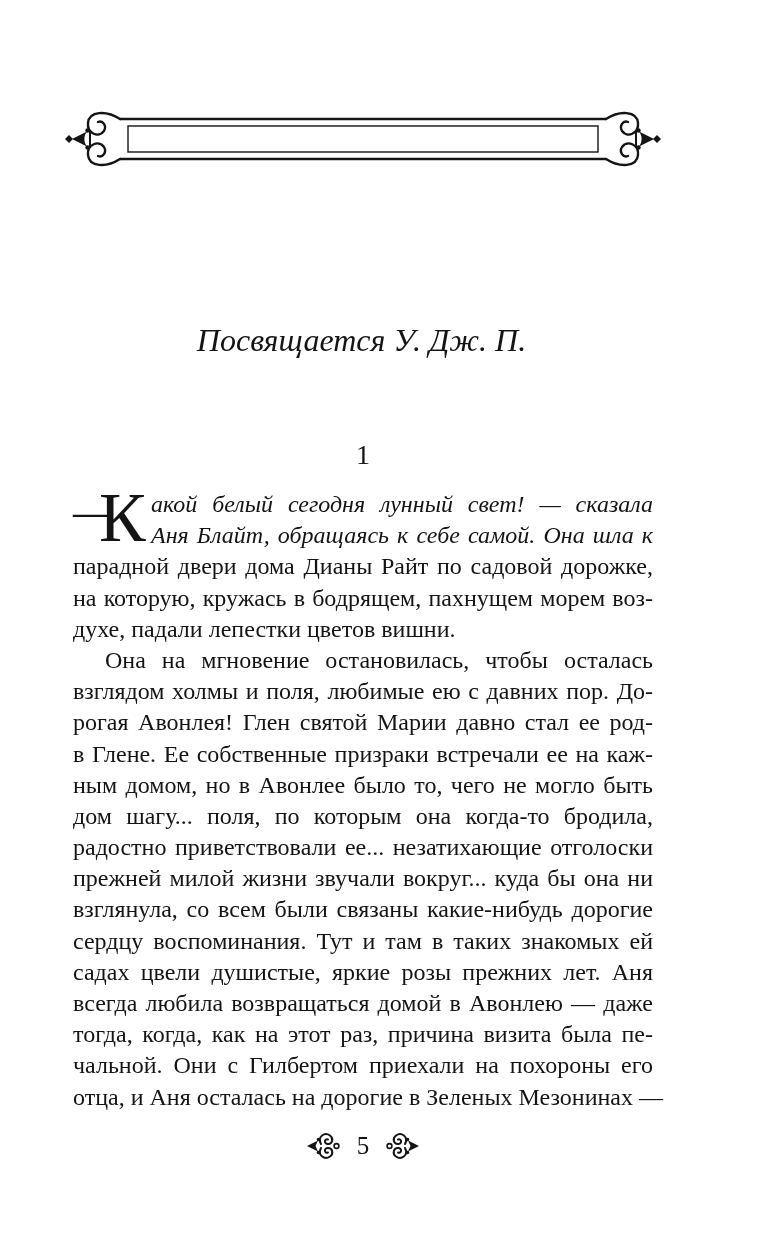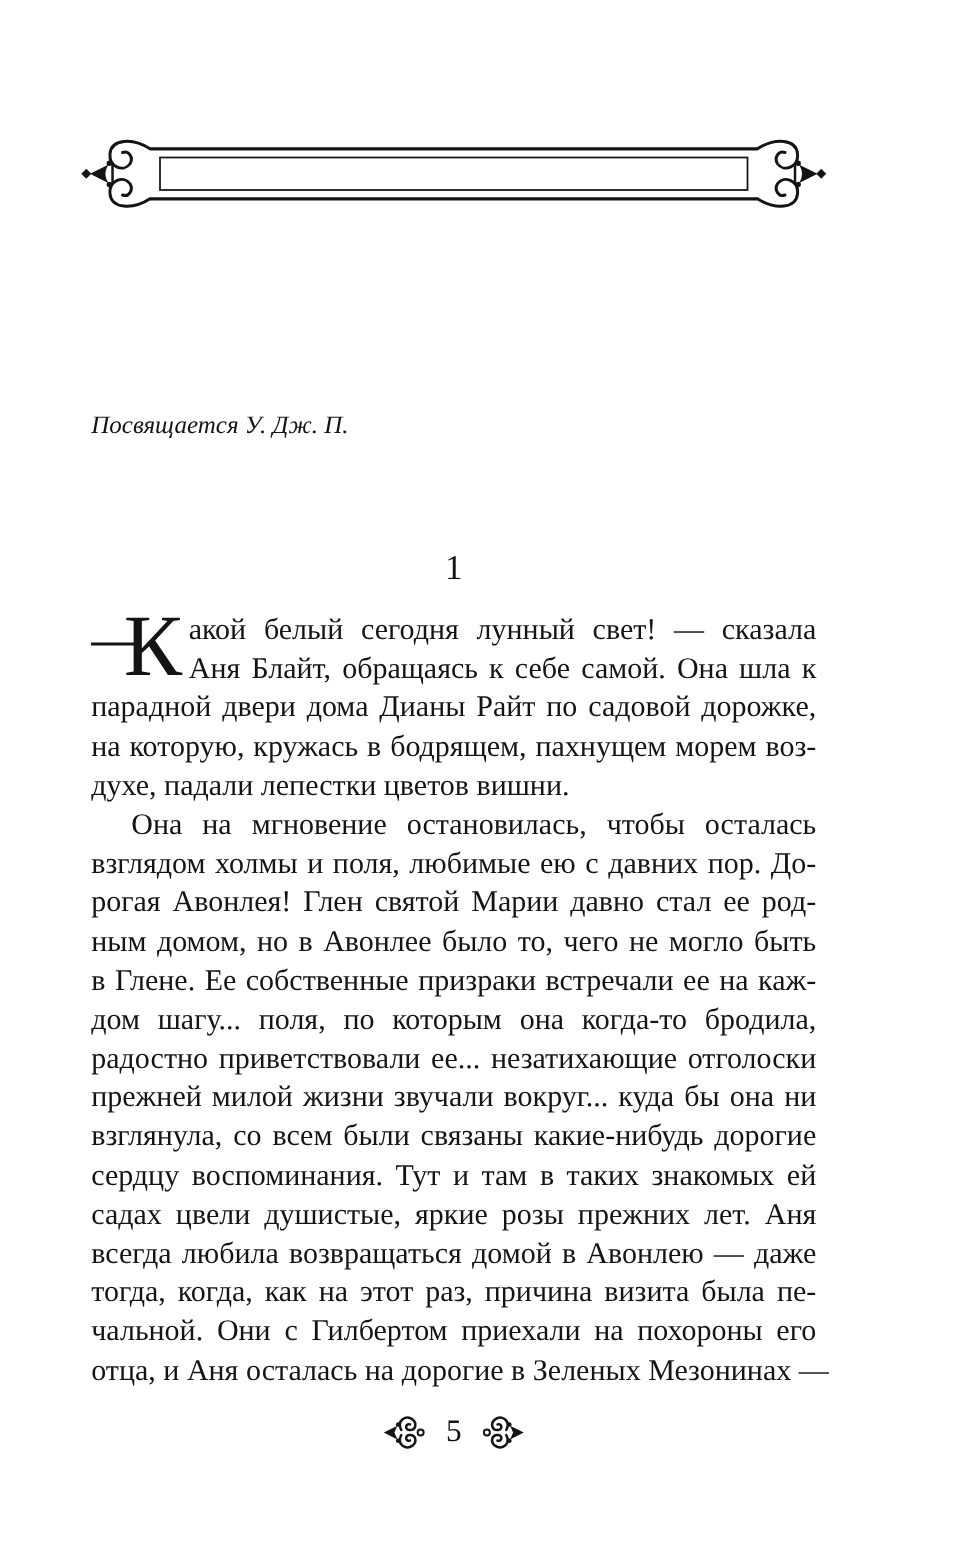--- a/index.html
+++ b/index.html
@@ -15,23 +15,23 @@
     background: #ffffff;
     overflow: hidden;
   }
   .frame {
     position: absolute;
     left: 60px; top: 105px;
   }
   .dedication {
     position: absolute;
     left: 73px; top: 326px; width: 577px;
-    text-align: left;
+    text-align: center;
     font-style: italic;
-    font-size: 20px;
+    font-size: 32px;
     line-height: 28px;
   }
   .chapter {
     position: absolute;
     left: 73px; top: 440px; width: 580px;
     text-align: center;
     font-size: 28px;
     line-height: 30px;
   }
   .bodytext {
@@ -42,21 +42,21 @@
   }
   .para { position: relative; }
   .line {
     text-align: justify;
     text-align-last: justify;
     -moz-text-align-last: justify;
     white-space: nowrap;
     overflow: visible;
     height: 31.2px;
   }
-  .line.pad { padding-left: 78px; }
+  .line.pad { padding-left: 78px; font-style: italic; }
   .line.indent { text-indent: 32px; }
   .line.lastfree { text-align-last: left; -moz-text-align-last: left; white-space: normal; }
   .dropcap {
     position: absolute;
     left: 26px; top: 1px;
     font-size: 70px;
     line-height: 56px;
     font-weight: 400;
   }
   .dash {
@@ -125,22 +125,22 @@
       <div class="line pad">Аня Блайт, обращаясь к себе самой. Она шла к</div>
       <div class="line">парадной двери дома Дианы Райт по садовой дорожке,</div>
       <div class="line">на которую, кружась в бодрящем, пахнущем морем воз-</div>
       <div class="line lastfree">духе, падали лепестки цветов вишни.</div>
     </div>
 
     <div class="para">
       <div class="line indent">Она на мгновение остановилась, чтобы осталась</div>
       <div class="line">взглядом холмы и поля, любимые ею с давних пор. До-</div>
       <div class="line">рогая Авонлея! Глен святой Марии давно стал ее род-</div>
+      <div class="line">в Глене. Ее собственные призраки встречали ее на каж-</div>
       <div class="line">ным домом, но в Авонлее было то, чего не могло быть</div>
-      <div class="line">в Глене. Ее собственные призраки встречали ее на каж-</div>
       <div class="line">дом шагу... поля, по которым она когда-то бродила,</div>
       <div class="line">радостно приветствовали ее... незатихающие отголоски</div>
       <div class="line">прежней милой жизни звучали вокруг... куда бы она ни</div>
       <div class="line">взглянула, со всем были связаны какие-нибудь дорогие</div>
       <div class="line">сердцу воспоминания. Тут и там в таких знакомых ей</div>
       <div class="line">садах цвели душистые, яркие розы прежних лет. Аня</div>
       <div class="line">всегда любила возвращаться домой в Авонлею — даже</div>
       <div class="line">тогда, когда, как на этот раз, причина визита была пе-</div>
       <div class="line">чальной. Они с Гилбертом приехали на похороны его</div>
       <div class="line">отца, и Аня осталась на дорогие в Зеленых Мезонинах —</div>

